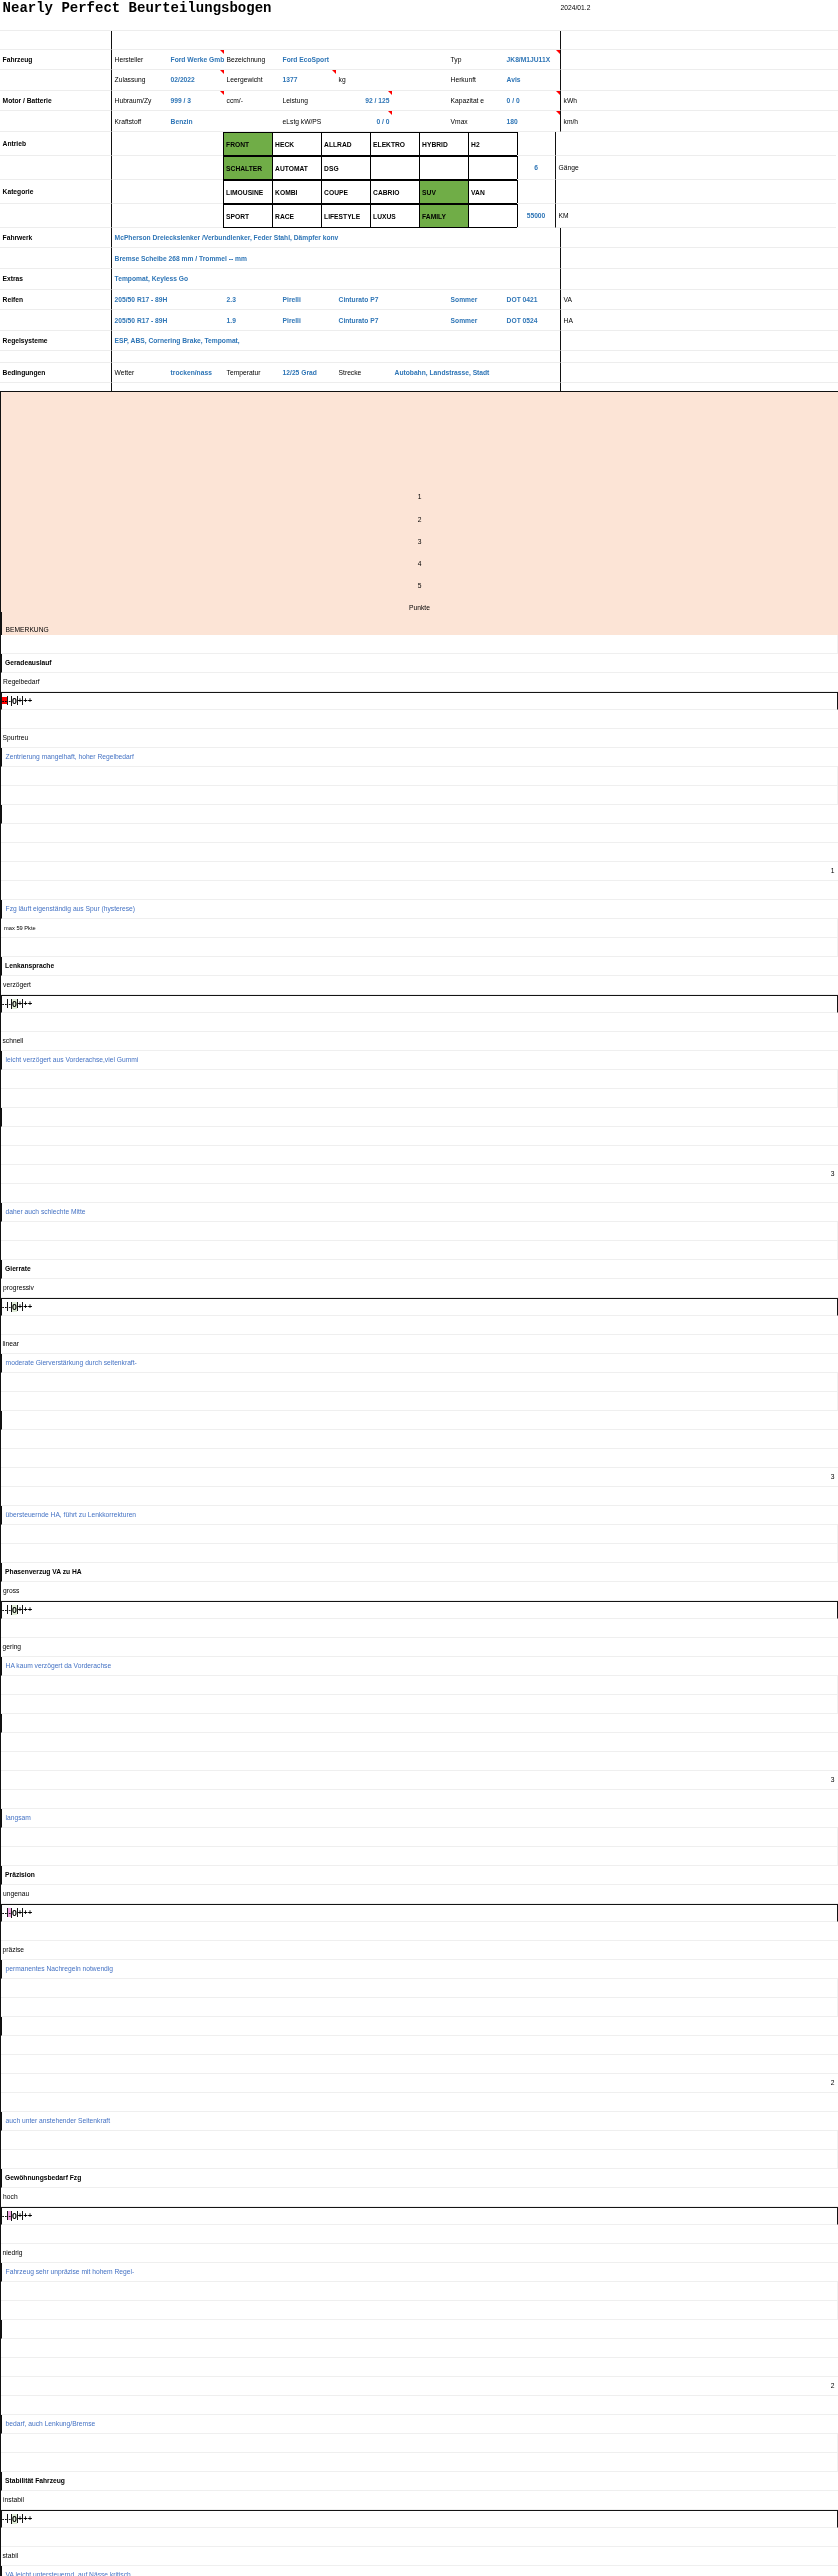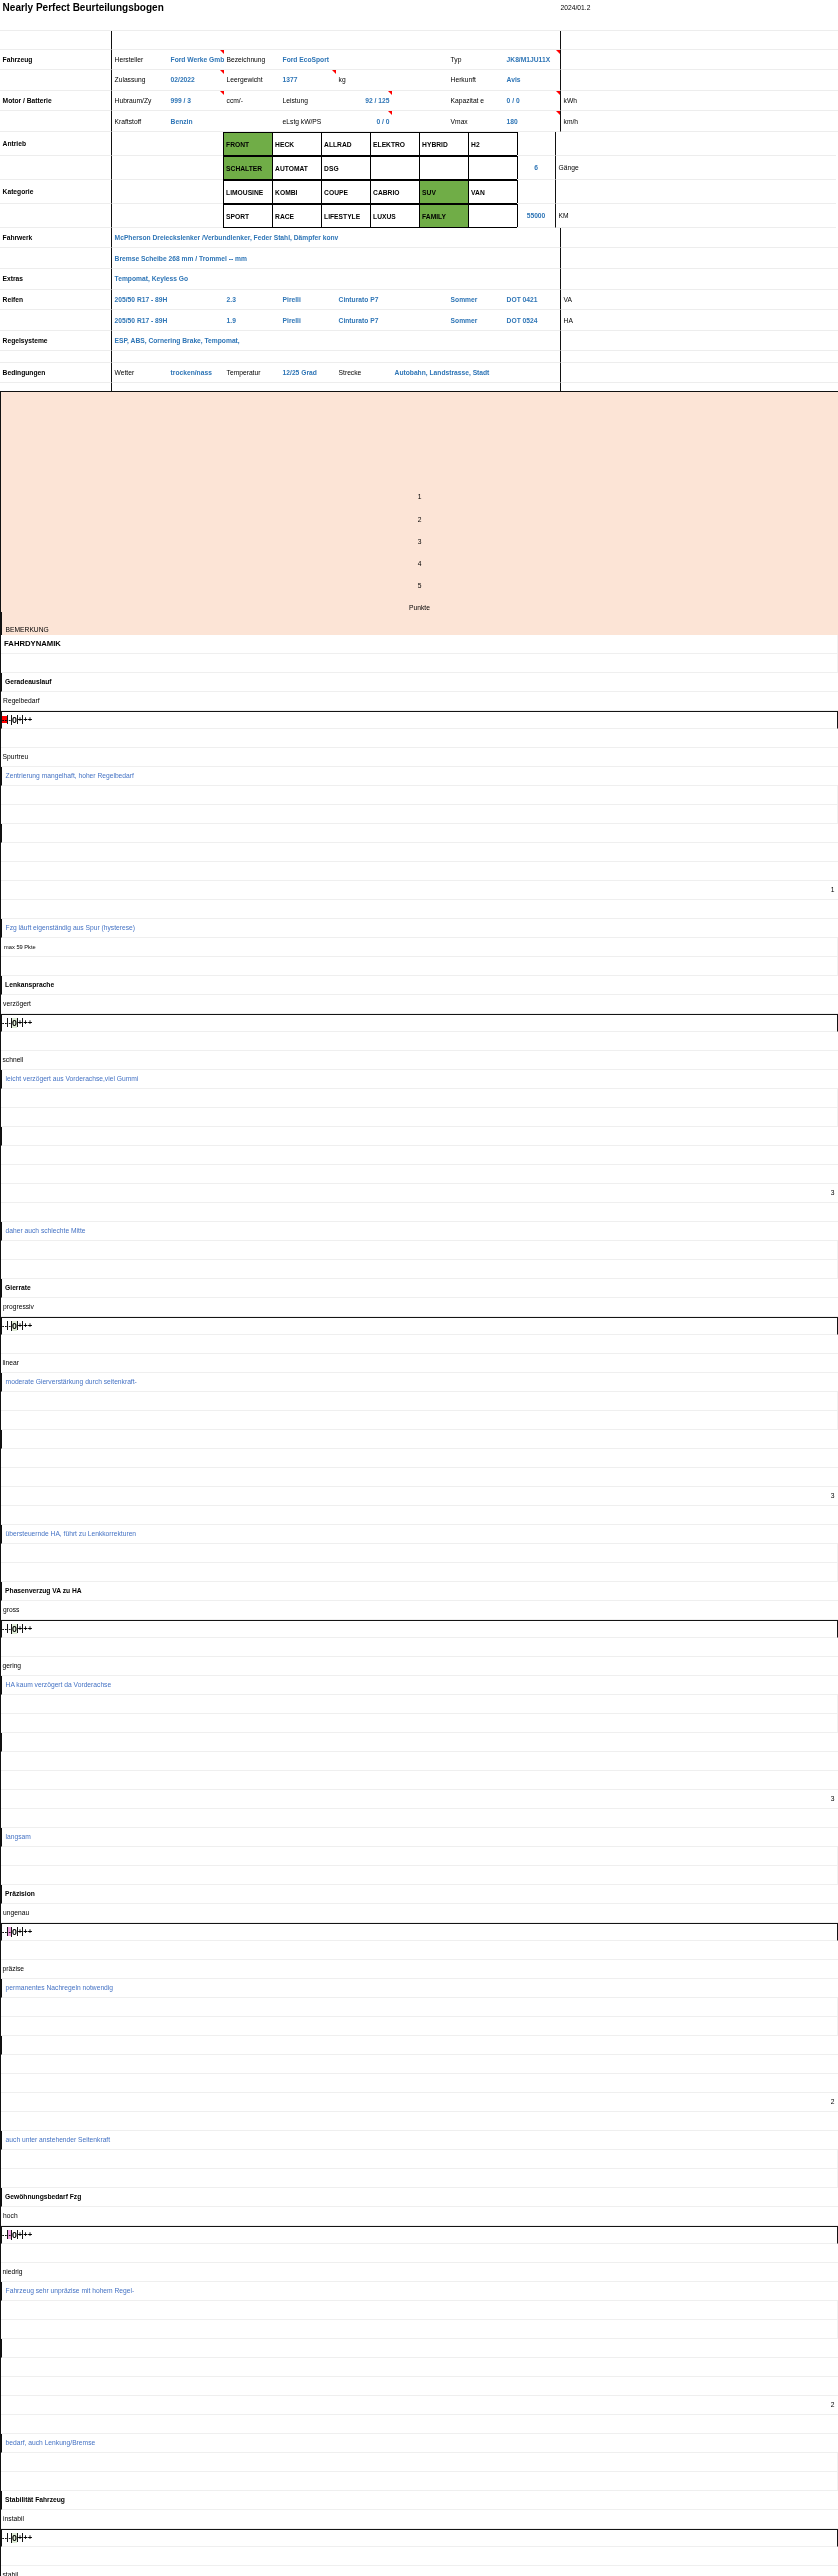--- a/index.html
+++ b/index.html
@@ -10,21 +10,21 @@
   .g-matrix{grid-template-columns:112px 111px 49px 49px 49px 49px 49px 49px 38px 56px 225px;}
   .g-band{grid-template-columns:112px 391px 56px 56px 225px;}
   .g-title{grid-template-columns:558px 56px 225px;}
   .hcell{display:flex;align-items:center;overflow:hidden;white-space:nowrap;padding:0 2.6px;position:relative;}
   .gl{border-bottom:0.5px solid #ededed;}
   .bold{font-weight:700;}
   .blue{color:#2E75B6;font-weight:700;}
   .right{justify-content:flex-end;}
   .center{justify-content:center;}
   .h40{height:20.6px;} .h46{height:24px;} .h30{height:15.5px;} .h34{height:17.5px;} .h36{height:18.5px;} .h22{height:11.3px;} .h14{height:7.2px;}
-  .title{font-size:10px;font-weight:700;}
+  .title{font-size:14px;font-weight:700;font-family:Liberation Mono, monospace;}
   .band{background:#FCE4D6;border-top:1.5px solid #111;border-bottom:1.5px solid #111;border-left:1.5px solid #111;border-right:1.5px solid #111;}
   .band .bl{border-left:1.5px solid #111;}
   .band .tl{border-left:0.5px solid #999;}
   .thickL{border-left:1.5px solid #111;}
   .thickR{border-right:1.5px solid #111;}
   .mx{border:0.8px solid #000;display:flex;align-items:center;padding:0 2.1px;font-weight:600;overflow:hidden;white-space:nowrap;margin:0 -0.5px -0.5px 0;background:#fff;}
   .mx.sel{background:#70AD47;}
   .tri{position:absolute;top:0;right:0;width:0;height:0;border-left:4.1px solid transparent;border-top:4.1px solid #f00;}
   
   .g-main{grid-template-columns:54px 58px 111px 57px 58px 58px 58px 58px 58px 19.6px 52px 200px;}
@@ -268,21 +268,20 @@
       <div class="num">1</div>
       <div class="num">2</div>
       <div class="num">3</div>
       <div class="num">4</div>
       <div class="num">5</div>
       <div style="grid-column:10/span 2;justify-content:center">Punkte</div>
       <div class="c-rem" style="color:#000">BEMERKUNG</div>
     </div>
     <div id="tbody">
         <div class="trow g-main">
-          <div class="c-a lbl-section">FAHRDYNAMIK</div>
           <div class="c-a"></div>
           <div class="c-crit">Geradeauslauf</div>
           <div class="c-anch">Regelbedarf</div>
           <div class="rb">
             <div class="sym0 h1">--</div>
             <div class="sym1">-</div>
             <div class="sym2">0</div>
             <div class="sym3">+</div>
             <div class="sym4">++</div>
           </div>

